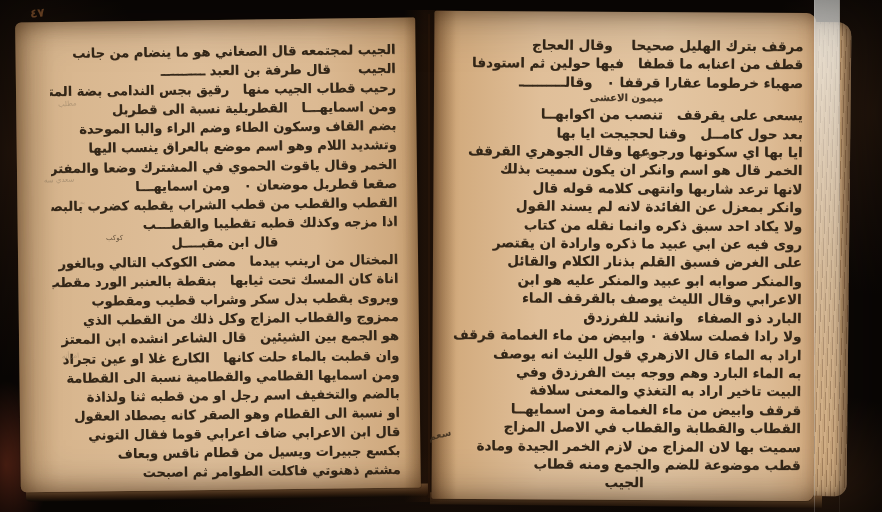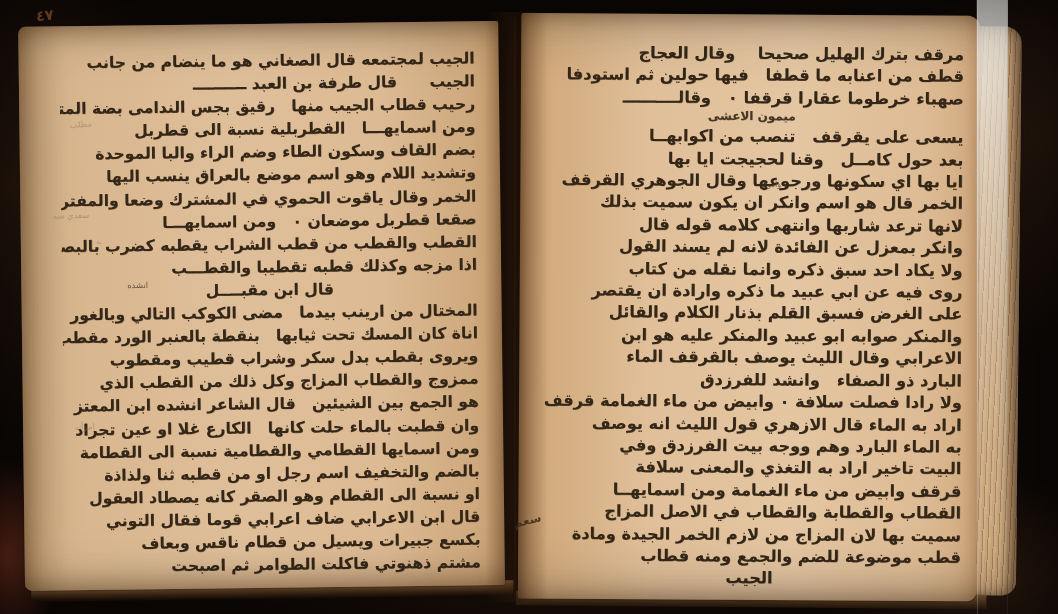--- a/index.html
+++ b/index.html
@@ -168,20 +168,20 @@
   <div class="gutter"></div>
   <div class="crease"></div>
 
   <div class="folio">٤٧</div>
 
   <div class="note pencil n1">مطلب</div>
   <div class="note pencil n2">سعدي سه</div>
   <div class="note pencil n3">به</div>
   <div class="note pencil n4">امرأته</div>
 
-  <div class="note inter il-left">انشده</div>
+  <div class="note inter il-left">كوكب</div>
   <div class="note inter il-right">وادوار</div>
 
   <div class="note ink-note">سعم</div>
 
   <div class="light-strip"></div>
   <div class="vignette"></div>
 </div>
 
 </body></html>

